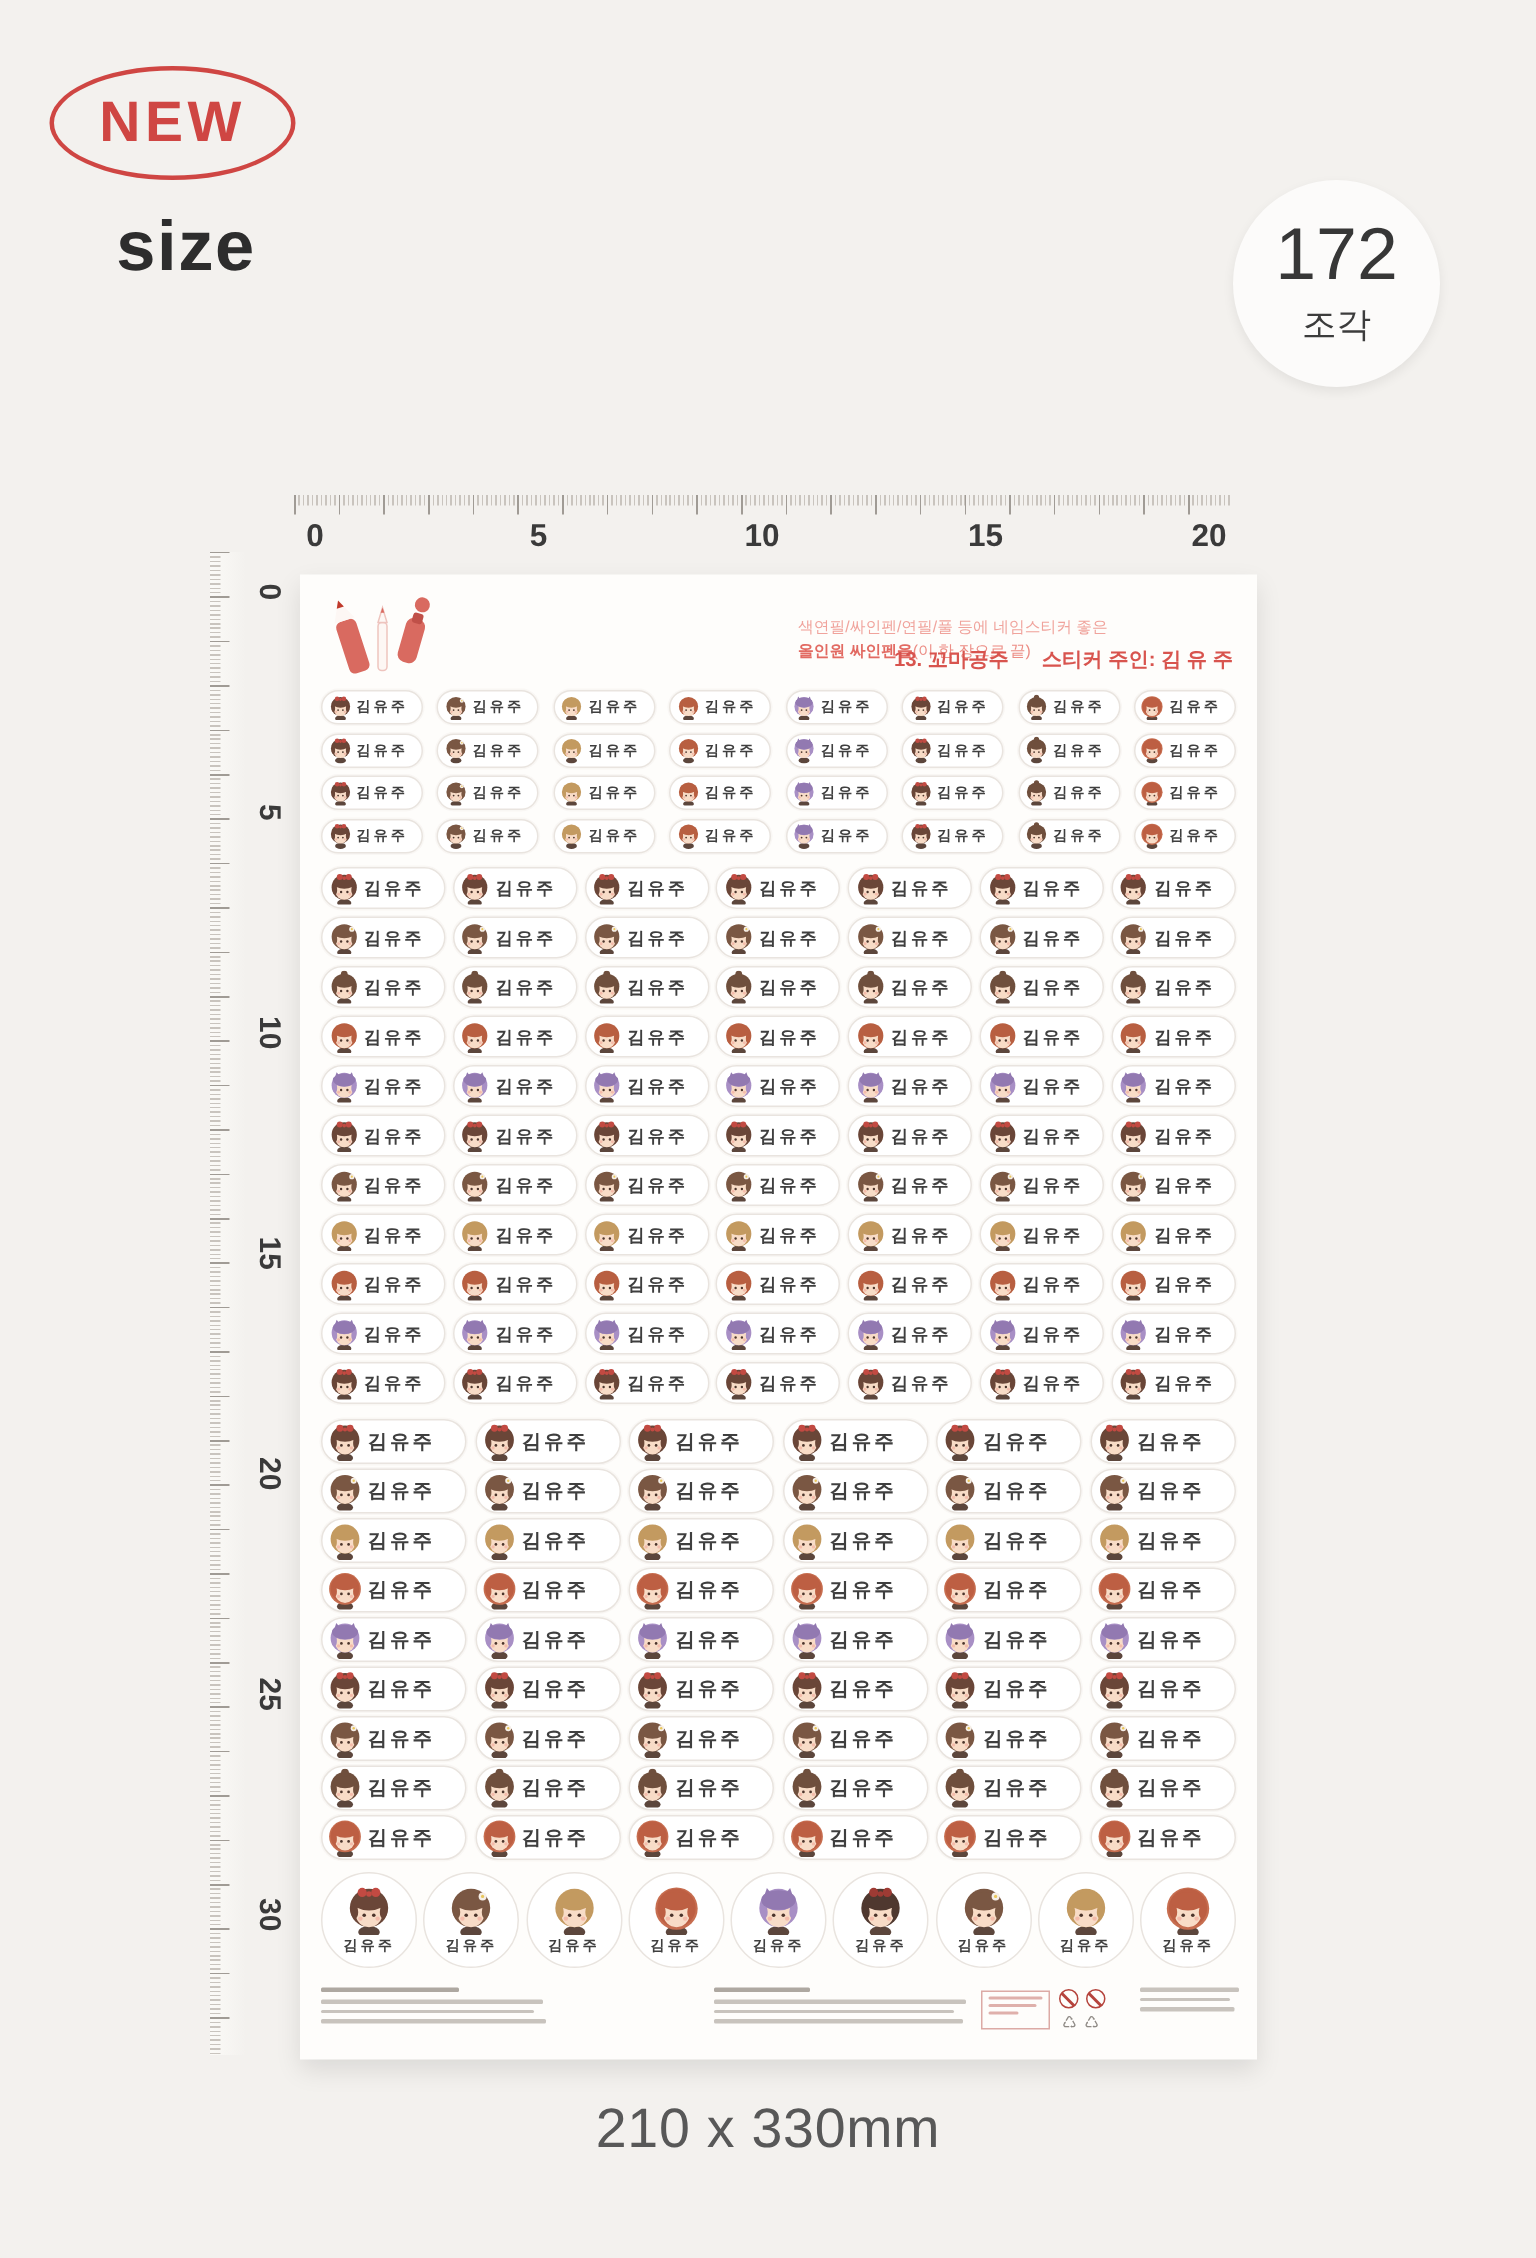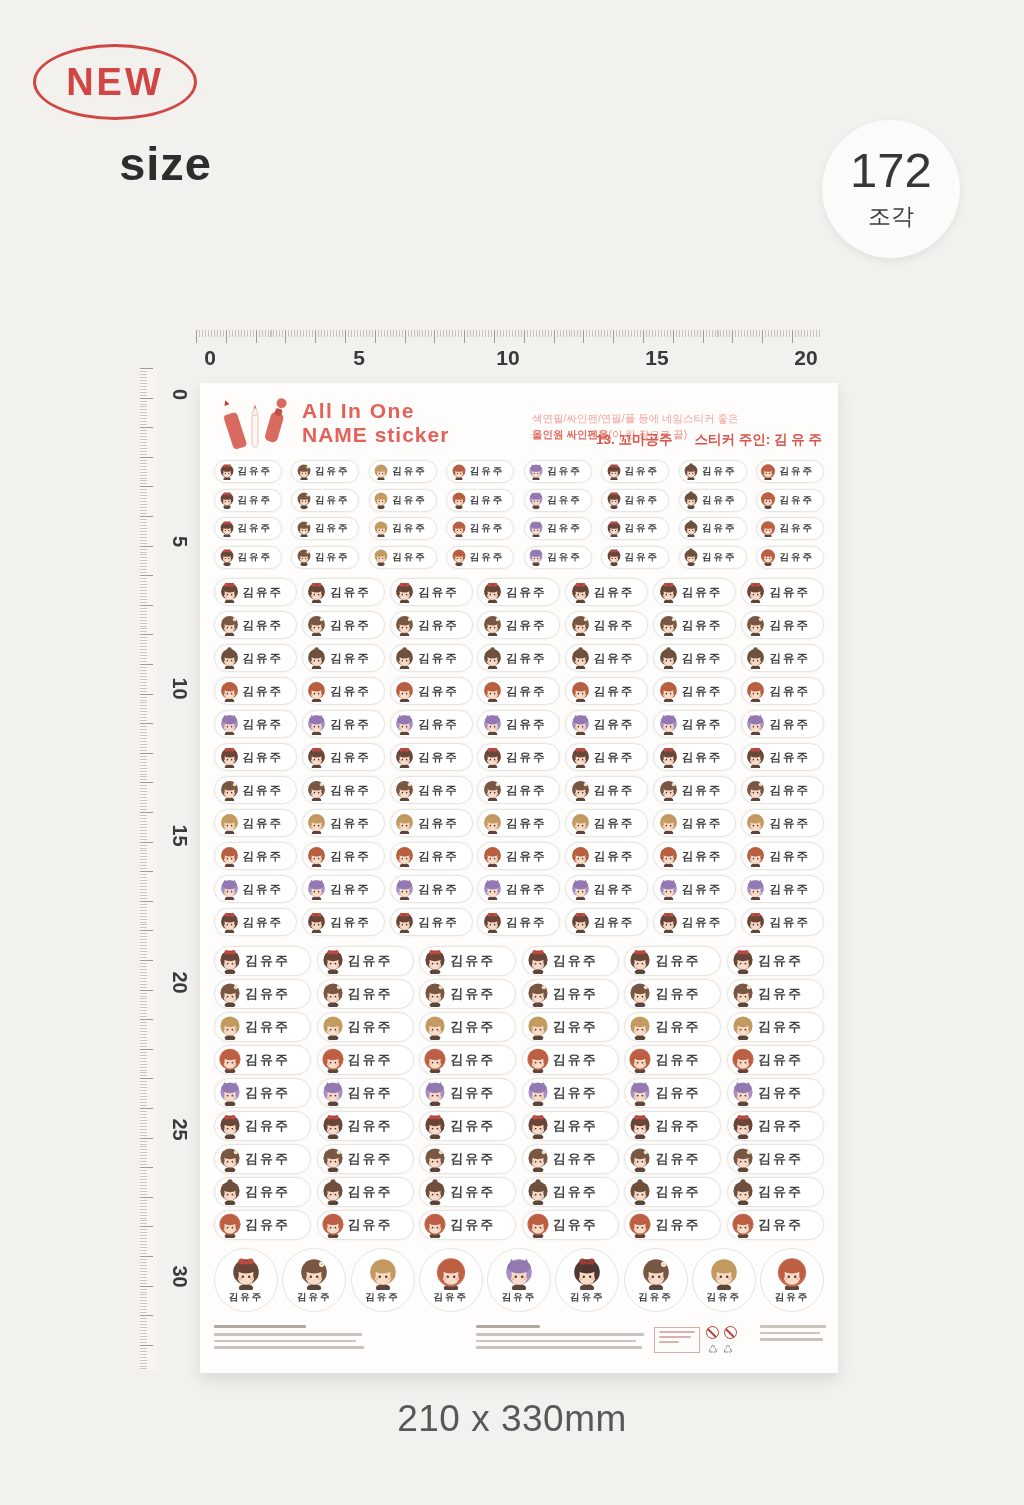--- a/index.html
+++ b/index.html
@@ -11,21 +11,21 @@
   }
   
   .new-badge{
     position:absolute;left:33px;top:44px;width:158px;height:70px;
     border:3.5px solid #cf4643;border-radius:50%;
     display:flex;align-items:center;justify-content:center;
     color:#cf4643;font-size:38px;font-weight:600;letter-spacing:3px;
   }
   .main-title{position:absolute;left:36px;top:136px;width:176px;text-align:center;color:#2d2d2d;}
   .main-title .t1{font-size:49px;font-weight:800;line-height:1.08;letter-spacing:1px;}
-  .main-title .t2{font-size:47px;font-weight:800;letter-spacing:1px;text-align:right;}
+  .main-title .t2{font-size:47px;font-weight:800;letter-spacing:1px;}
   .tagline{position:absolute;left:236px;top:148px;width:560px;}
   .tagline .l1{
     display:inline;font-size:30px;font-weight:700;color:#3d3d3d;line-height:1.55;
     background-image:linear-gradient(#f8f2a0,#f8f2a0);
     background-size:100% 55%;background-repeat:no-repeat;background-position:0 85%;
     padding:0 4px;
   }
   .tagline .l2{margin-top:14px;font-size:30px;color:#4a4a4a;font-weight:400;}
   .tagline .l2 b{font-weight:800;color:#333;}
   .count-badge{
@@ -157,24 +157,20 @@
         <rect x="40" y="22" width="6" height="32" rx="2.5" fill="#fdf7f4" stroke="#eec4be" stroke-width="1"></rect>
         <polygon points="40,22 46,22 43,12" fill="#fdf7f4" stroke="#eec4be" stroke-width="1"></polygon>
         <polygon points="41.8,15.5 44.2,15.5 43,12" fill="#d96a60"></polygon>
       </g>
       <g transform="rotate(16 66 30)">
         <circle cx="64" cy="10" r="5" fill="#d96a60"></circle>
         <rect x="57" y="20" width="13" height="30" rx="5" fill="#d96a60"></rect>
         <rect x="60" y="16" width="7" height="7" rx="2" fill="#c05048"></rect>
       </g>
     </svg>
-    <div class="brand">
-      <div class="b1">All In One</div>
-      <div class="b2">NAME sticker</div>
-    </div>
     <div class="sheet-desc">
       <div class="d1">색연필/싸인펜/연필/풀 등에 네임스티커 좋은</div>
       <div class="d2"><b>올인원 싸인펜을</b><span>(이 한 장으로 끝)</span></div>
     </div>
     <div class="owner-line">
       <span>13. 꼬마공주</span><span class="sep"></span><span>스티커 주인: 김 유 주</span>
     </div>
   </div>
 
   <div class="sections" id="sticker-sections">

